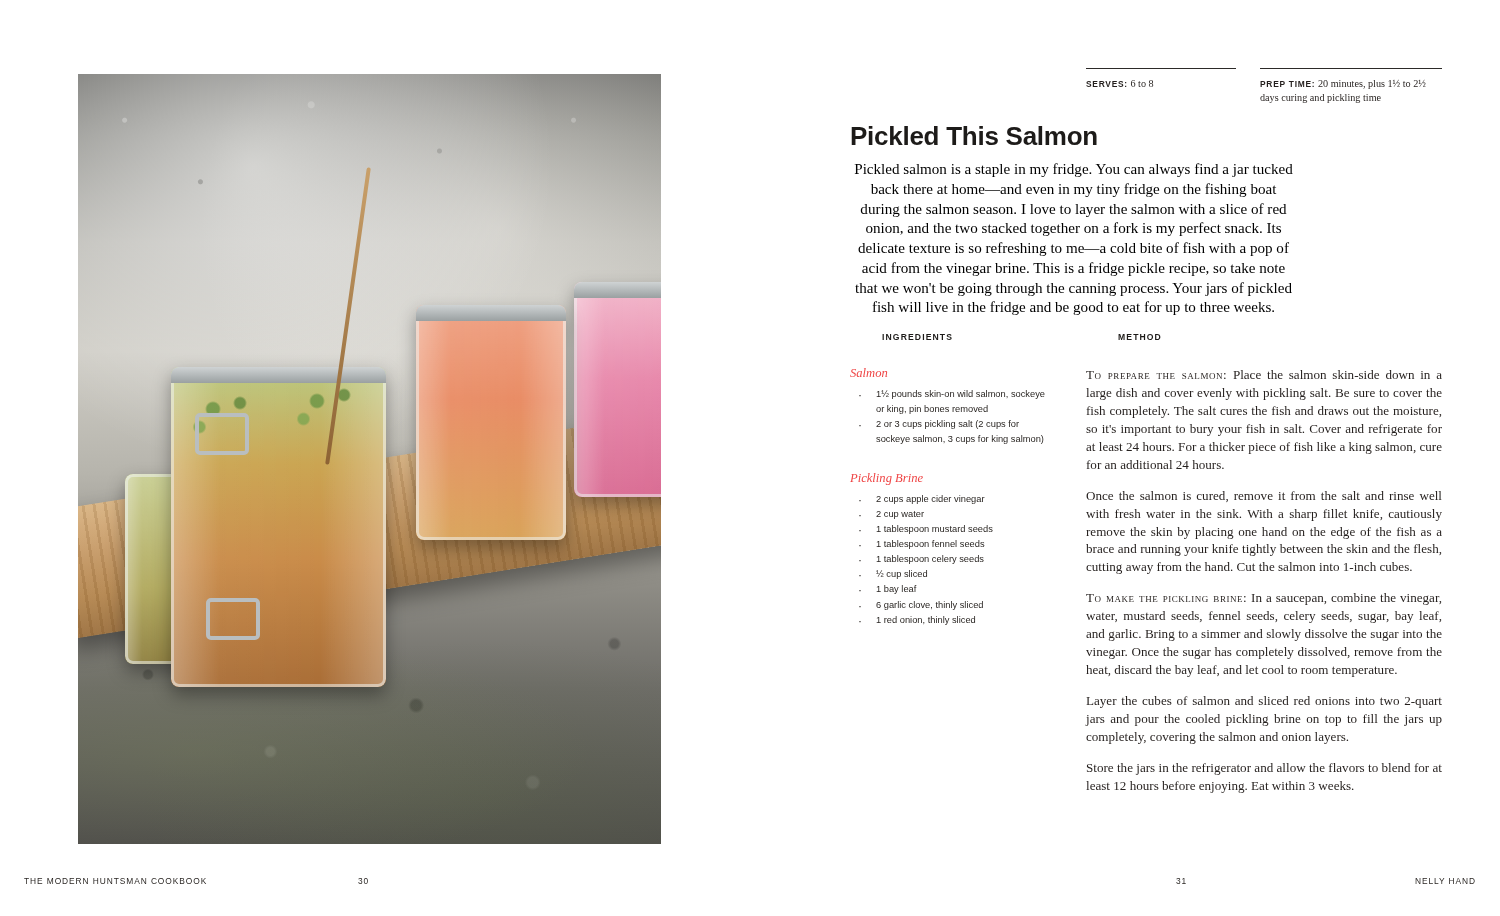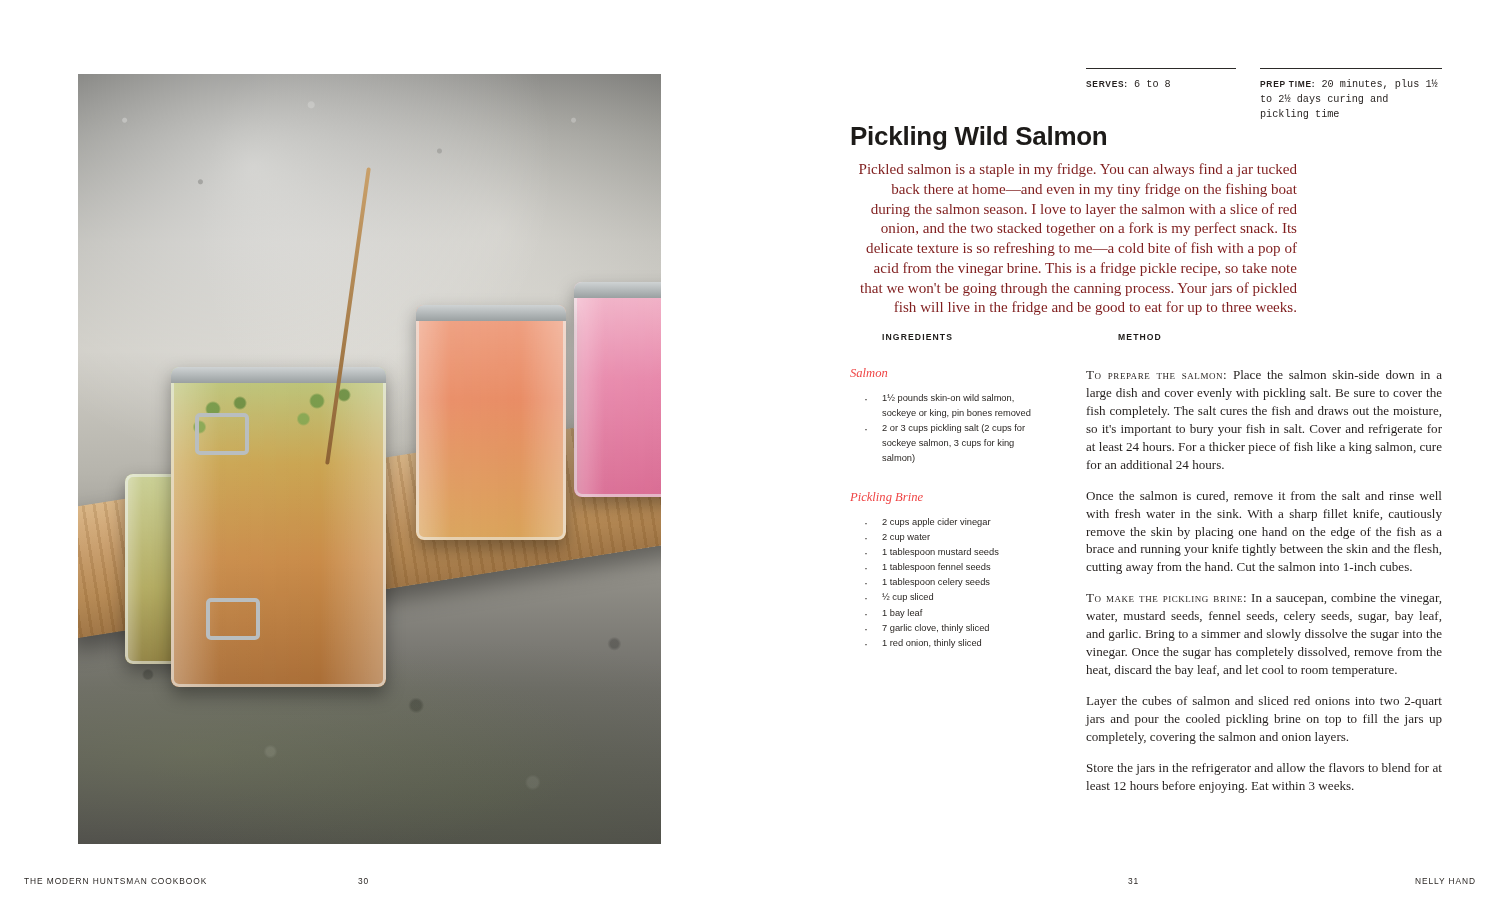--- a/index.html
+++ b/index.html
@@ -154,42 +154,42 @@
   .meta-col.serves { width: 150px; }
   .meta-col.prep { width: 182px; margin-left: 24px; }
   .meta-label {
     font-family: "Liberation Sans", sans-serif;
     font-size: 8.4px;
     letter-spacing: 0.09em;
     text-transform: uppercase;
     font-weight: bold;
     margin-top: 20px;
   }
-  .meta-value { font-family: Liberation Mono, monospace; }
+  .meta-value { font-family: Liberation Serif, serif; }
 
   .recipe-title {
     position: absolute;
     left: 100px;
     top: 104px;
     font-family: "Liberation Sans", sans-serif;
     font-size: 26px;
     font-weight: bold;
     letter-spacing: -0.01em;
     color: #1d1b19;
   }
 
   .intro {
     position: absolute;
     left: 100px;
     top: 160px;
     width: 447px;
     font-size: 15.1px;
     line-height: 1.31;
-    text-align: right;
-    color: #7f1d1d;
+    text-align: center;
+    color: #000000;
   }
 
   .section-head {
     font-family: "Liberation Sans", sans-serif;
     font-size: 8.6px;
     font-weight: bold;
     letter-spacing: 0.13em;
     text-transform: uppercase;
     color: #1d1b19;
     padding-left: 32px;
@@ -210,21 +210,21 @@
 
   .sub-head {
     font-family: "Liberation Serif", serif;
     font-style: italic;
     font-size: 12.6px;
     margin: 24px 0 6px 0;
     color: #ef4444;
   }
   ul.ing {
     list-style: none;
-    margin: 10px;
+    margin: 4px;
     padding: 0;
   }
   ul.ing li {
     font-family: "Liberation Sans", sans-serif;
     font-size: 9.3px;
     line-height: 1.62;
     color: #2a2623;
     padding-left: 22px;
     position: relative;
   }
@@ -261,21 +261,21 @@
     position: absolute;
     font-family: "Liberation Sans", sans-serif;
     font-size: 8.4px;
     letter-spacing: 0.11em;
     text-transform: uppercase;
     color: #2b2724;
     top: 0;
   }
   .foot-left { left: 24px; }
   .foot-pl { left: 358px; }
-  .foot-pr { left: 1128px; }
+  .foot-pr { left: 1176px; }
   .foot-right { right: 24px; }
 </style>
 </head>
 <body>
 
 <div class="spread">
 
   <div class="page-left">
     <div class="photo">
       <div class="photo-canvas"></div>
@@ -314,21 +314,21 @@
 
     <div class="meta-row">
       <div class="meta-col serves">
         <span class="meta-label">Serves:</span><span class="meta-value"> 6 to 8</span>
       </div>
       <div class="meta-col prep">
         <span class="meta-label">Prep Time:</span><span class="meta-value"> 20 minutes, plus 1½ to 2½ days curing and pickling time</span>
       </div>
     </div>
 
-    <h1 class="recipe-title">Pickling Wild Salmon</h1>
+    <h1 class="recipe-title">Pickled This Salmon</h1>
 
     <div class="intro">Pickled salmon is a staple in my fridge. You can always find a jar tucked back there at home—and even in my tiny fridge on the fishing boat during the salmon season. I love to layer the salmon with a slice of red onion, and the two stacked together on a fork is my perfect snack. Its delicate texture is so refreshing to me—a cold bite of fish with a pop of acid from the vinegar brine. This is a fridge pickle recipe, so take note that we won't be going through the canning process. Your jars of pickled fish will live in the fridge and be good to eat for up to three weeks.</div>
 
     <div class="col-ingredients">
       <div class="section-head">Ingredients</div>
 
       <div class="sub-head">Salmon</div>
       <ul class="ing">
         <li>1½ pounds skin-on wild salmon, sockeye or king, pin bones removed</li>
         <li>2 or 3 cups pickling salt (2 cups for sockeye salmon, 3 cups for king salmon)</li>
@@ -336,21 +336,21 @@
 
       <div class="sub-head">Pickling Brine</div>
       <ul class="ing">
         <li>2 cups apple cider vinegar</li>
         <li>2 cup water</li>
         <li>1 tablespoon mustard seeds</li>
         <li>1 tablespoon fennel seeds</li>
         <li>1 tablespoon celery seeds</li>
         <li>½ cup sliced</li>
         <li>1 bay leaf</li>
-        <li>7 garlic clove, thinly sliced</li>
+        <li>6 garlic clove, thinly sliced</li>
         <li>1 red onion, thinly sliced</li>
       </ul>
     </div>
 
     <div class="col-method">
       <div class="section-head">Method</div>
 
       <p class="method-p"><span class="smallcaps">To prepare the salmon:</span><span> Place the salmon skin-side down in a large dish and cover evenly with pickling salt. Be sure to cover the fish completely. The salt cures the fish and draws out the moisture, so it's important to bury your fish in salt. Cover and refrigerate for at least 24 hours. For a thicker piece of fish like a king salmon, cure for an additional 24 hours.</span></p>
       <p class="method-p"><span>Once the salmon is cured, remove it from the salt and rinse well with fresh water in the sink. With a sharp fillet knife, cautiously remove the skin by placing one hand on the edge of the fish as a brace and running your knife tightly between the skin and the flesh, cutting away from the hand. Cut the salmon into 1-inch cubes.</span></p>
       <p class="method-p"><span class="smallcaps">To make the pickling brine:</span><span> In a saucepan, combine the vinegar, water, mustard seeds, fennel seeds, celery seeds, sugar, bay leaf, and garlic. Bring to a simmer and slowly dissolve the sugar into the vinegar. Once the sugar has completely dissolved, remove from the heat, discard the bay leaf, and let cool to room temperature.</span></p>

